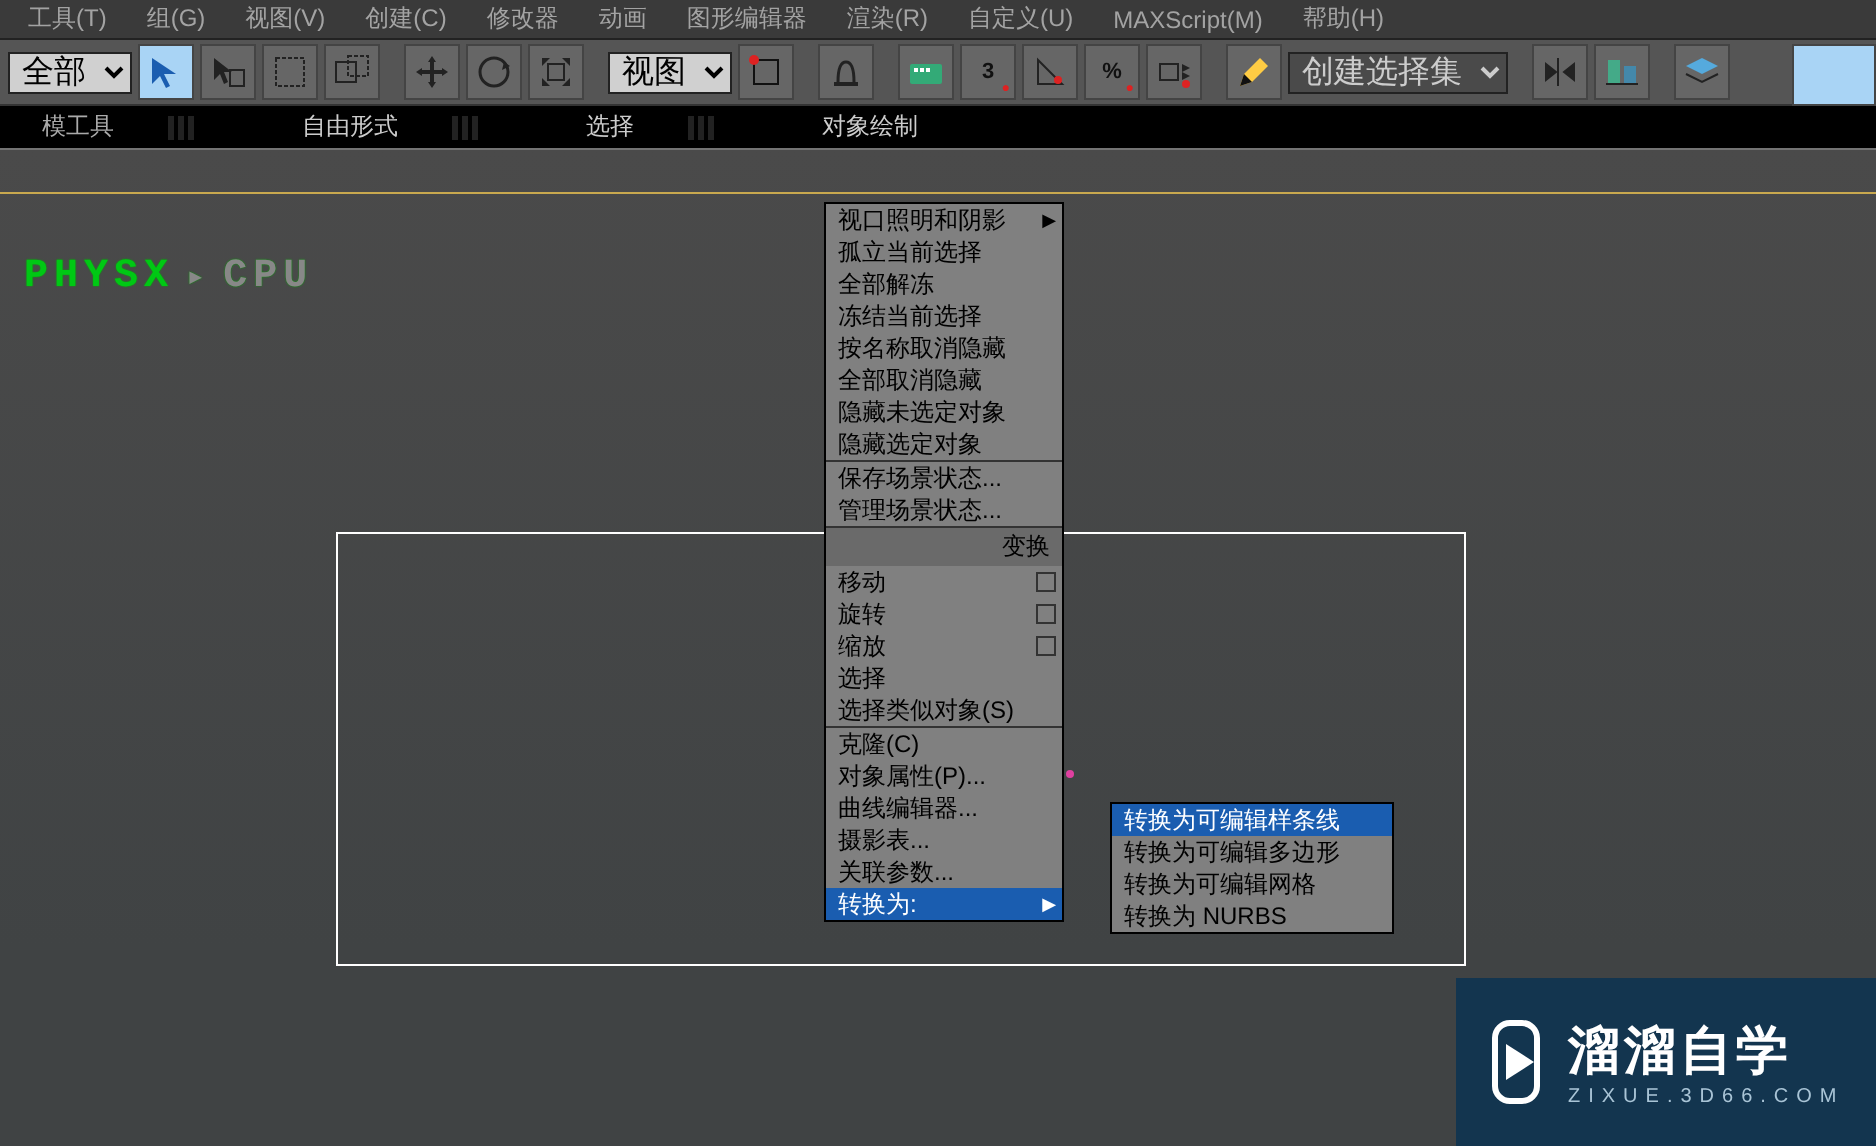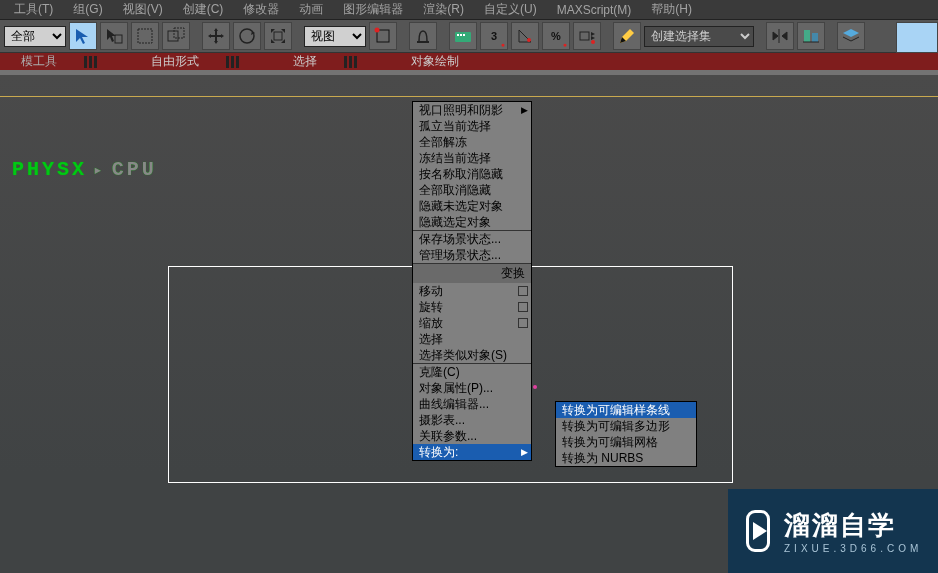--- a/index.html
+++ b/index.html
@@ -37,21 +37,21 @@
     display: flex;
     align-items: center;
     padding: 2px 4px;
     gap: 3px;
     border-bottom: 1px solid #333;
   }
   .toolbar-select {
     background: #d0d0d0;
     border: 1px solid #222;
     height: 21px;
-    font-size: 12px;
+    font-size: 16px;
     padding: 0 2px;
   }
   .toolbar-select.dark { background: #4a4a4a; color: #ccc; }
   .tool-btn {
     width: 28px;
     height: 28px;
     background: #666;
     border: 1px solid #444;
     display: flex;
     align-items: center;
@@ -60,25 +60,25 @@
     color: #000;
     font-size: 11px;
     position: relative;
   }
   .tool-btn.active { background: #a9d4f5; }
   .tool-btn svg { width: 20px; height: 20px; }
   .tool-sep { width: 6px; }
 
   
   .tab-bar {
-    background: #7f1d1d;
+    background: #000000;
     height: 22px;
     display: flex;
     align-items: center;
-    border-bottom: 5px solid #737373;
+    border-bottom: 1px solid #737373;
     padding: 0 2px;
     gap: 0;
   }
   .tab-item {
     padding: 3px 18px;
     color: #cccccc;
     cursor: pointer;
     border: 1px solid transparent;
     font-size: 12px;
   }
@@ -106,21 +106,20 @@
   .physx-brand {
     position: absolute;
     top: 52px;
     left: 12px;
     font-family: "Courier New", monospace;
     font-weight: bold;
     font-size: 20px;
     letter-spacing: 3px;
     color: #00ff0d;
     text-shadow: 0 0 1px #0a0;
-    margin-top: 31px;
   }
   .physx-brand .pt1 { color:#00c814; }
   .physx-brand .dot { color:#888; font-size:16px; padding:0 6px;}
   .physx-brand .pt2 { color:#888; }
   .inner-rect {
     position: absolute;
     top: 191px;
     left: 168px;
     width: 565px;
     height: 217px;

